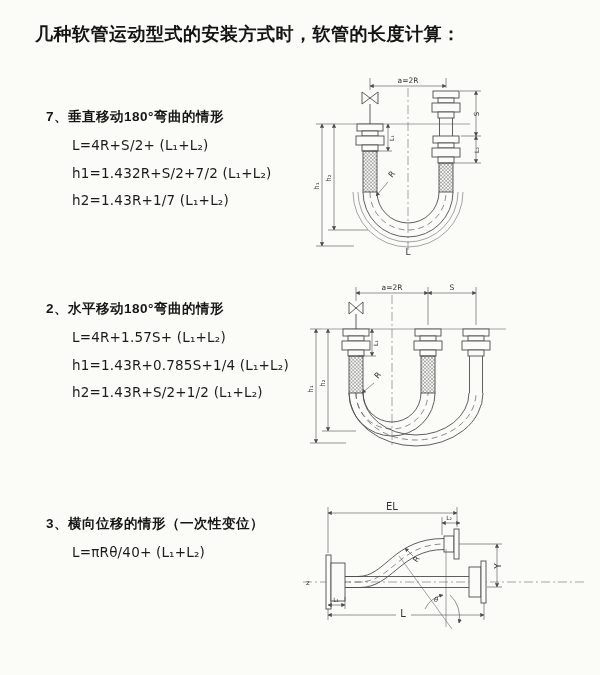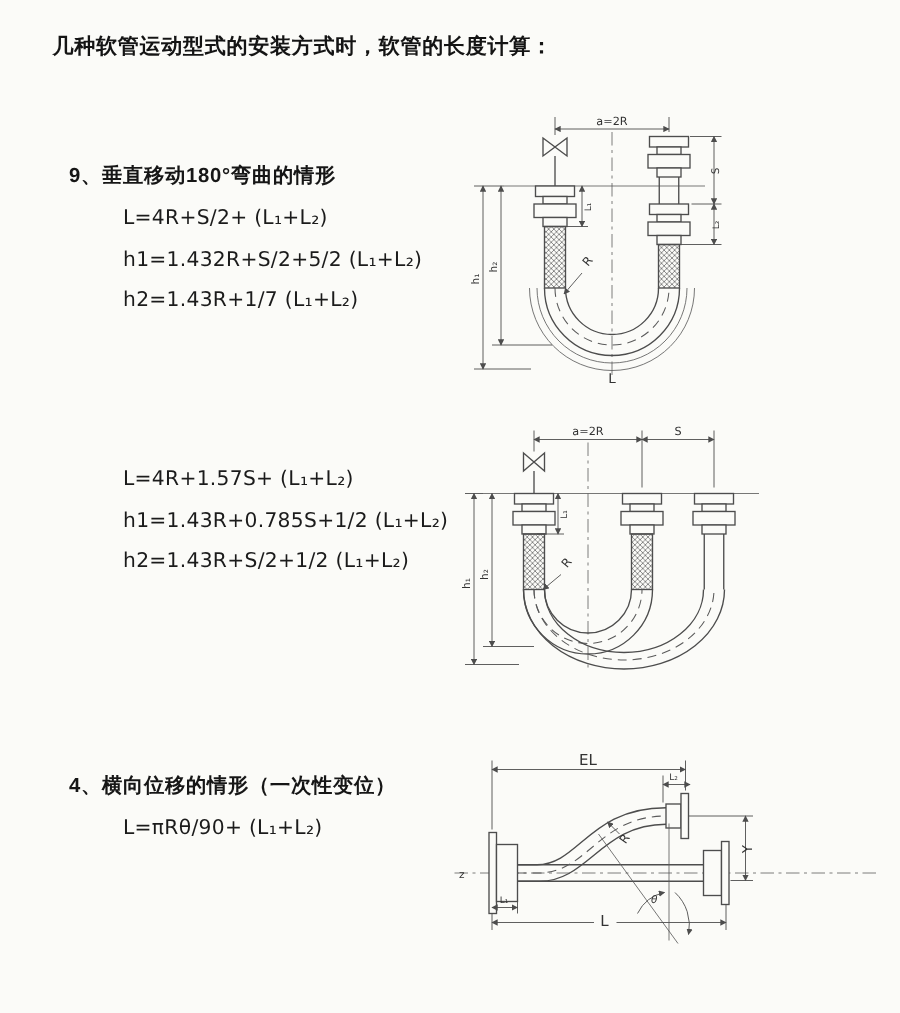--- a/index.html
+++ b/index.html
@@ -1,24 +1,24 @@
 <!DOCTYPE html>
 <html><head>
 <meta charset="utf-8">
 <style>
   html,body{margin:0;padding:0;}
   body{width:600px;height:675px;position:relative;overflow:hidden;
        background:#fbfbf8;font-family:"Liberation Sans",sans-serif;}
   .page{position:absolute;inset:0;}
-  .title{position:absolute;left:35px;top:22px;font-size:14px;font-weight:bold;
+  .title{position:absolute;left:35px;top:22px;font-size:18px;font-weight:bold;
          color:#141414;letter-spacing:.5px;white-space:nowrap;}
   .sec{position:absolute;left:46px;width:300px;color:#161616;}
   .sec-head{font-size:13.5px;font-weight:bold;letter-spacing:.5px;white-space:nowrap;}
   .formulas{margin-top:6px;}
-  .formula{margin-left:36px;line-height:27.5px;font-size:13.5px;
+  .formula{margin-left:26px;line-height:27.5px;font-size:13.5px;
            font-family:"DejaVu Sans","Liberation Sans",sans-serif;
            letter-spacing:.2px;color:#1b1b1b;white-space:nowrap;}
   #sec1{top:108px;} #sec2{top:300px;} #sec3{top:515px;}
   .diag{position:absolute;}
   #diag1{left:308px;top:74px;} #diag2{left:306px;top:281px;} #diag3{left:297px;top:499px;}
   svg{overflow:visible;}
   svg text{font-family:"DejaVu Sans",sans-serif;fill:#333;}
   .ln{stroke:#4d4d4d;stroke-width:.9;fill:none;}
   .thin{stroke:#5a5a5a;stroke-width:.55;fill:none;}
   .dim{stroke:#4d4d4d;stroke-width:.6;fill:none;}
@@ -28,40 +28,41 @@
   .hat{stroke:#4d4d4d;stroke-width:.9;}
 </style>
 </head>
 <body>
 
 <div class="page">
 
   <div class="title">几种软管运动型式的安装方式时，软管的长度计算：</div>
 
   <section class="sec" id="sec1">
-    <div class="sec-head">9、垂直移动180°弯曲的情形</div>
+    <div class="sec-head">7、垂直移动180°弯曲的情形</div>
     <div class="formulas">
       <div class="formula">L=4R+S/2+ (L₁+L₂)</div>
-      <div class="formula">h1=1.432R+S/2+5/2 (L₁+L₂)</div>
+      <div class="formula">h1=1.432R+S/2+7/2 (L₁+L₂)</div>
       <div class="formula">h2=1.43R+1/7 (L₁+L₂)</div>
     </div>
   </section>
 
   <section class="sec" id="sec2">
+    <div class="sec-head">2、水平移动180°弯曲的情形</div>
     <div class="formulas">
       <div class="formula">L=4R+1.57S+ (L₁+L₂)</div>
-      <div class="formula">h1=1.43R+0.785S+1/2 (L₁+L₂)</div>
+      <div class="formula">h1=1.43R+0.785S+1/4 (L₁+L₂)</div>
       <div class="formula">h2=1.43R+S/2+1/2 (L₁+L₂)</div>
     </div>
   </section>
 
   <section class="sec" id="sec3">
-    <div class="sec-head">4、横向位移的情形（一次性变位）</div>
+    <div class="sec-head">3、横向位移的情形（一次性变位）</div>
     <div class="formulas">
-      <div class="formula">L=πRθ/90+ (L₁+L₂)</div>
+      <div class="formula">L=πRθ/40+ (L₁+L₂)</div>
     </div>
   </section>
 
   <svg class="diag" id="diag1" width="265" height="184" viewBox="0 0 265 184">
     <defs>
       <marker id="m1" viewBox="0 0 10 10" refX="9" refY="5" markerWidth="7" markerHeight="7" orient="auto-start-reverse">
         <path d="M0,0 L10,5 L0,10 z" fill="#4d4d4d"></path>
       </marker>
       <pattern id="h1p" width="3.5" height="3.5" patternUnits="userSpaceOnUse">
         <path d="M0,0 L3.5,3.5 M3.5,0 L0,3.5" stroke="#6a6a6a" stroke-width="0.5"></path>

